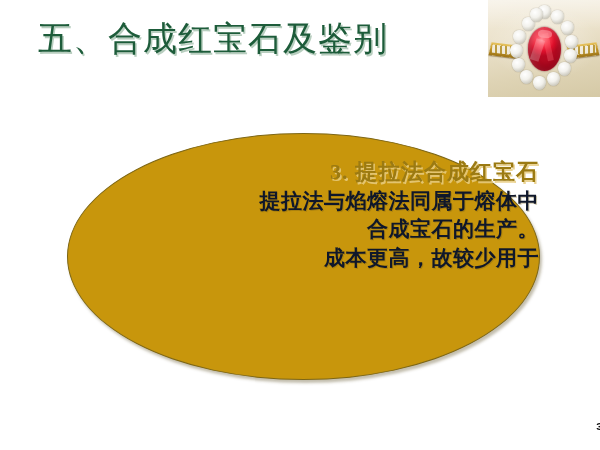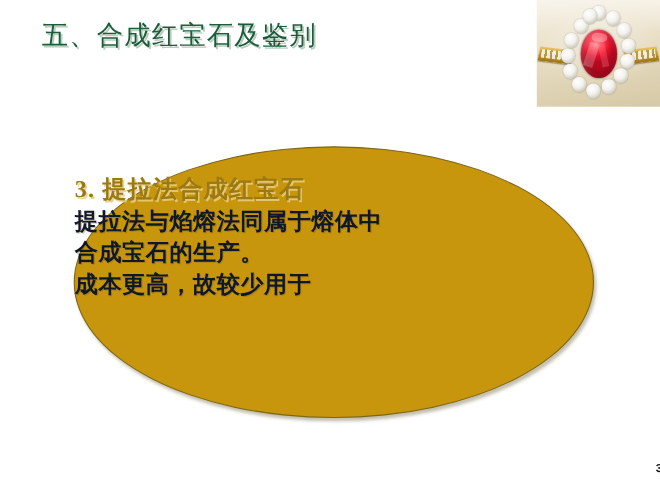--- a/index.html
+++ b/index.html
@@ -15,21 +15,21 @@
     overflow: hidden;
     font-family: "Liberation Serif", "DejaVu Serif", serif;
   }
 
   
   #slide-title {
     position: absolute;
     left: 38px;
     top: 16px;
     font-family: "Liberation Serif", "DejaVu Serif", serif;
-    font-size: 24px;
+    font-size: 34px;
     font-weight: 400;
     color: #1d5c3a;
     letter-spacing: 1px;
     white-space: nowrap;
     text-shadow: 1.5px 1.5px 0px rgba(160,190,170,0.75);
   }
 
   
   #ring-photo {
     position: absolute;
@@ -127,21 +127,21 @@
     background: #c8960c;
     border: 1px solid #7d6615;
     box-sizing: border-box;
     box-shadow: 2px 3px 3px rgba(80,65,20,0.35);
   }
   #ellipse-text {
     position: absolute;
     left: 0;
     top: 24px;
     width: 100%;
-    text-align: left;
+    text-align: right;
   }
   #ellipse-heading {
     font-family: "Liberation Serif", "DejaVu Serif", serif;
     font-size: 22px;
     font-weight: 700;
     color: #9b7a12;
     letter-spacing: 1px;
     line-height: 1.25;
     text-shadow: 1.5px 1.5px 0px rgba(232,205,130,0.85);
     white-space: nowrap;

